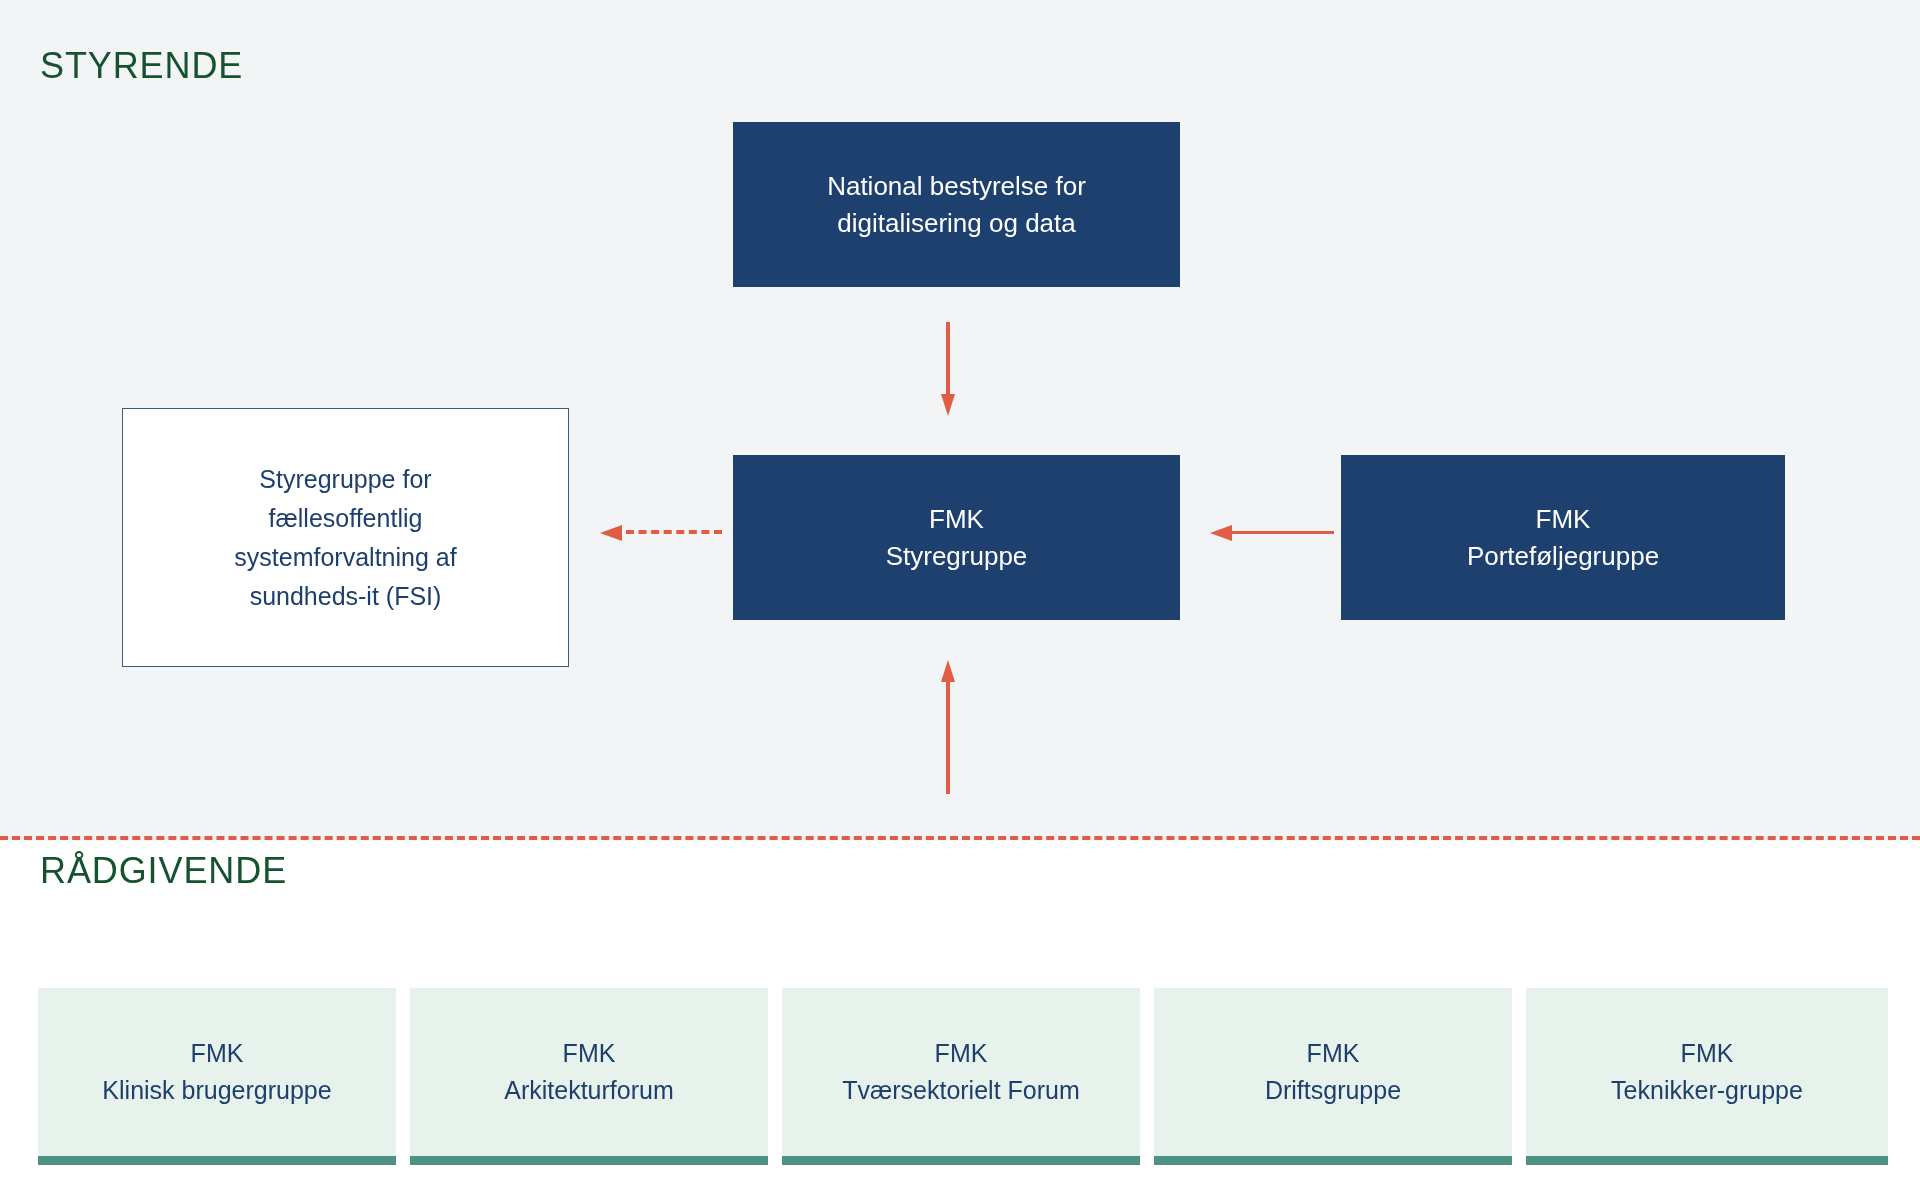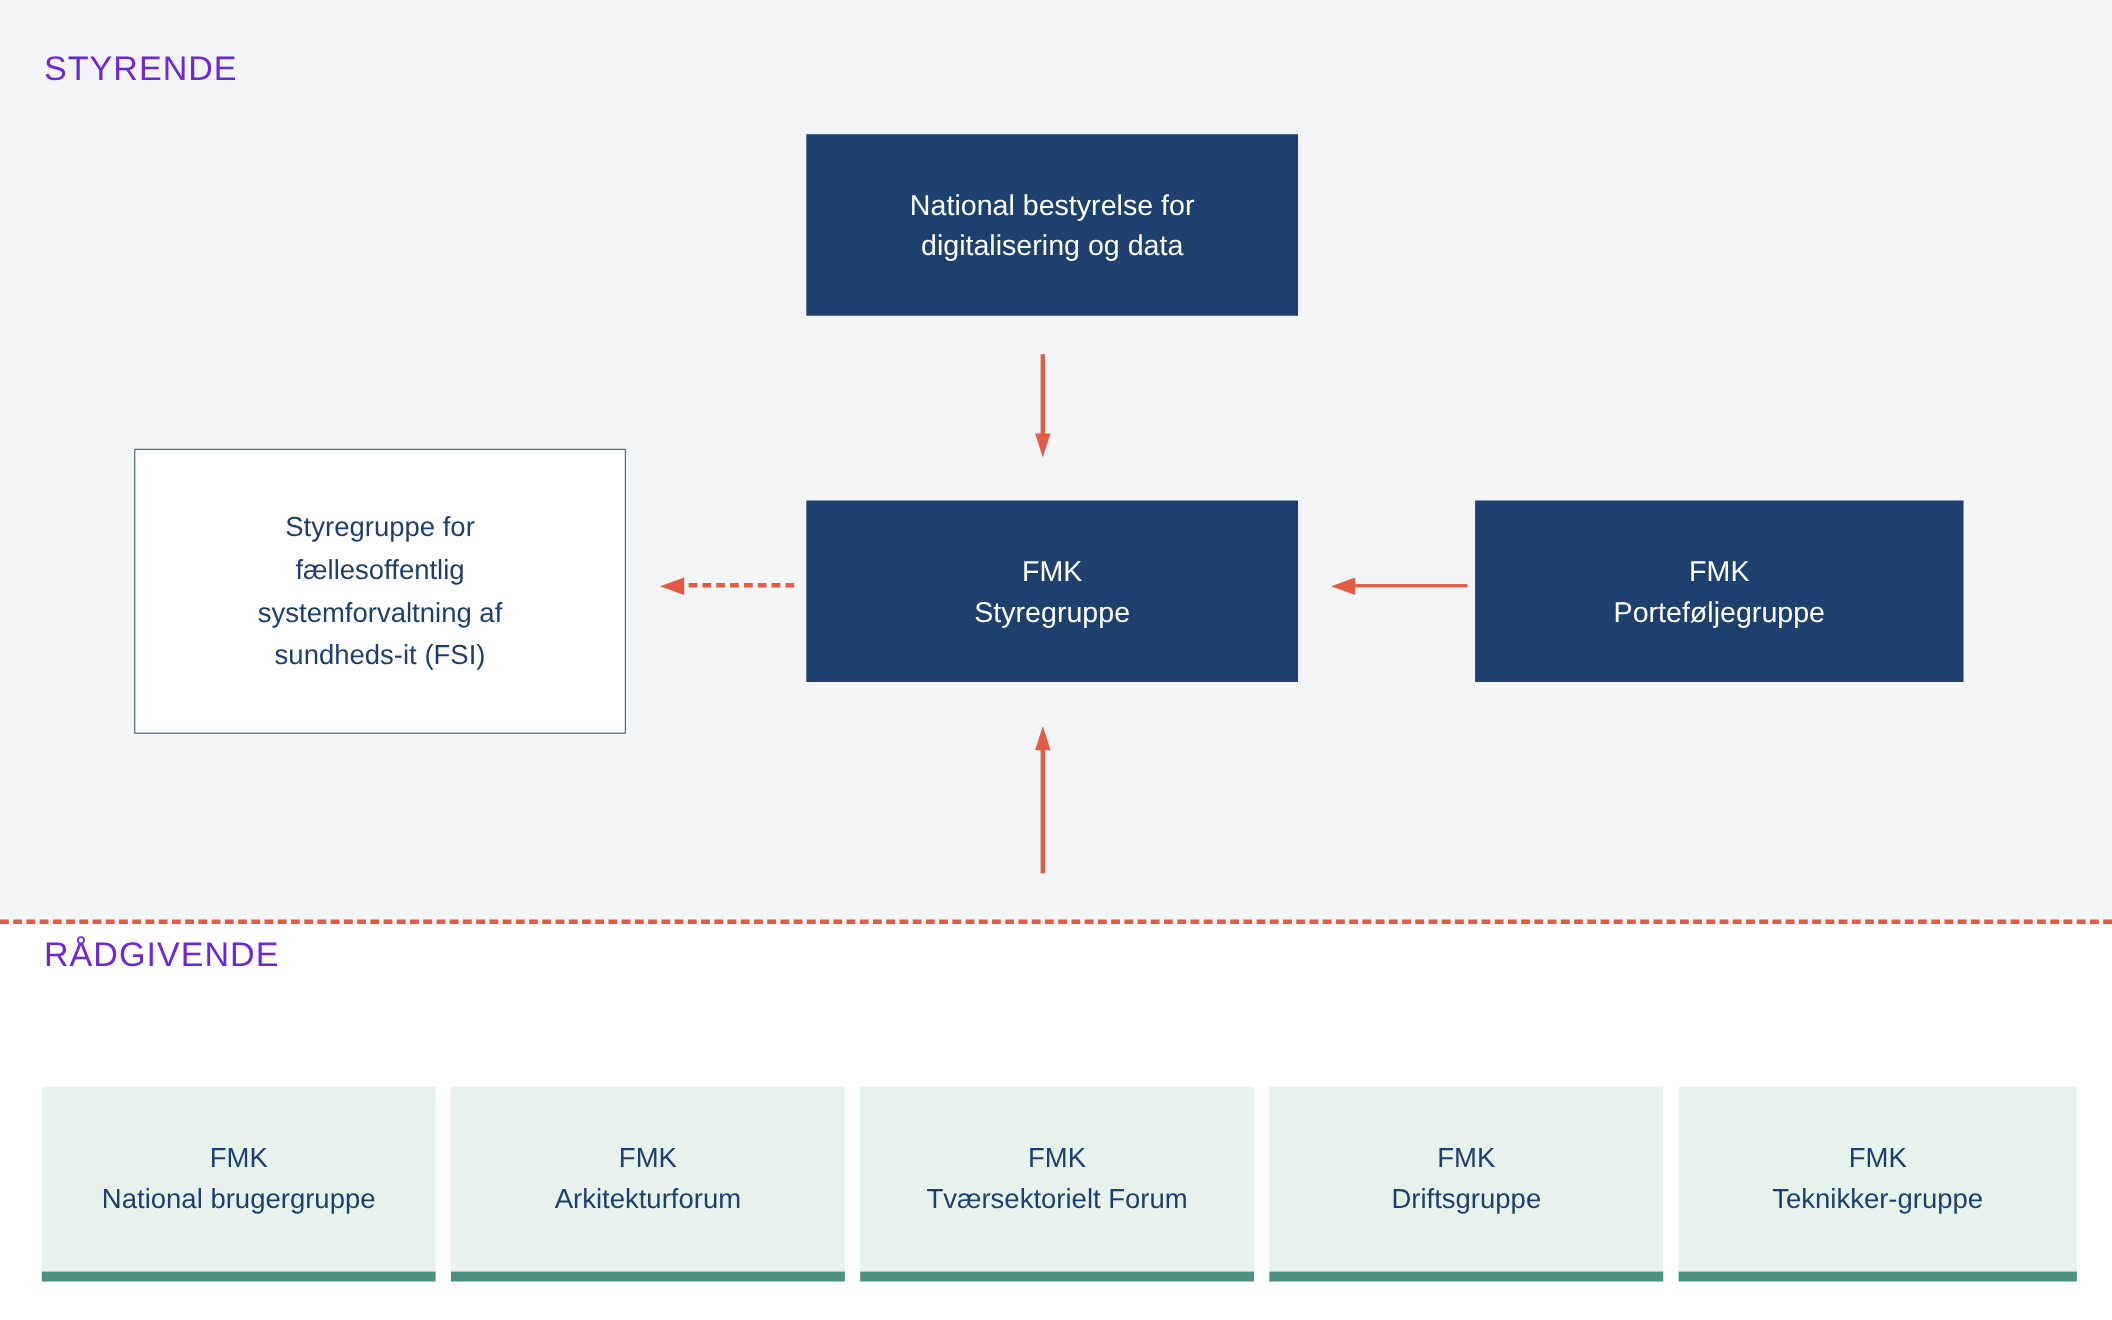--- a/index.html
+++ b/index.html
@@ -34,22 +34,22 @@
     position: absolute;
     left: 0;
     top: 841px;
     width: 1920px;
     height: 359px;
     background: #ffffff;
   }
 
   .section-heading {
     position: absolute;
-    color: #6d28d9;
-    font-size: 31px;
+    color: #14532d;
+    font-size: 36px;
     letter-spacing: 0.9px;
     font-weight: 400;
     white-space: nowrap;
   }
   #heading-styrende {
     left: 40px;
     top: 45px;
   }
   #heading-raadgivende {
     left: 40px;
@@ -287,21 +287,21 @@
     <span class="head"></span>
   </div>
 
   <div class="arrow" id="arrow-left-fsi">
     <span class="shaft"></span>
     <span class="head"></span>
   </div>
 
   <div class="card-advisory" id="card-0">
     <span class="line">FMK</span>
-    <span class="line">National brugergruppe</span>
+    <span class="line">Klinisk brugergruppe</span>
   </div>
 
   <div class="card-advisory" id="card-1">
     <span class="line">FMK</span>
     <span class="line">Arkitekturforum</span>
   </div>
 
   <div class="card-advisory" id="card-2">
     <span class="line">FMK</span>
     <span class="line">Tværsektorielt Forum</span>

